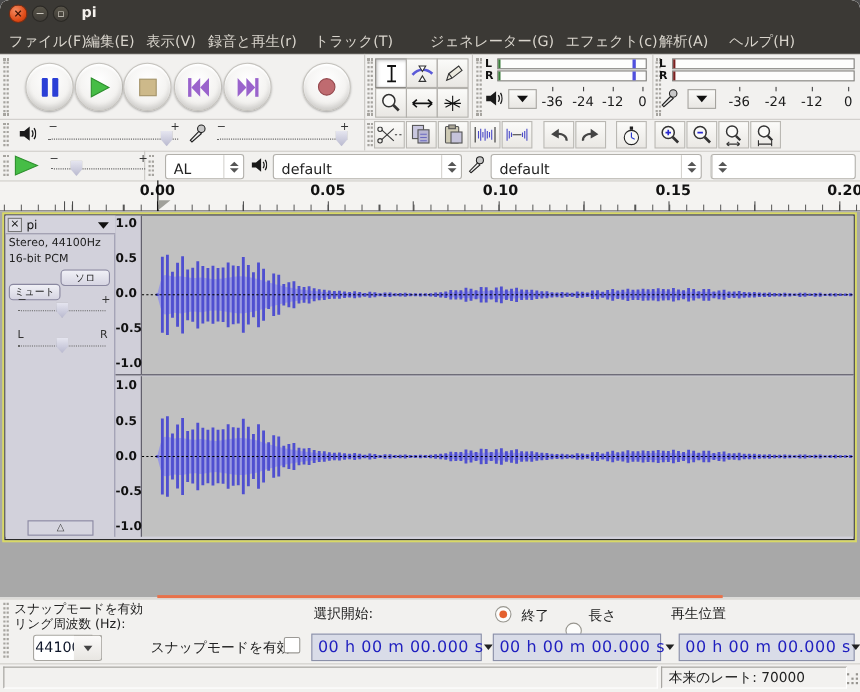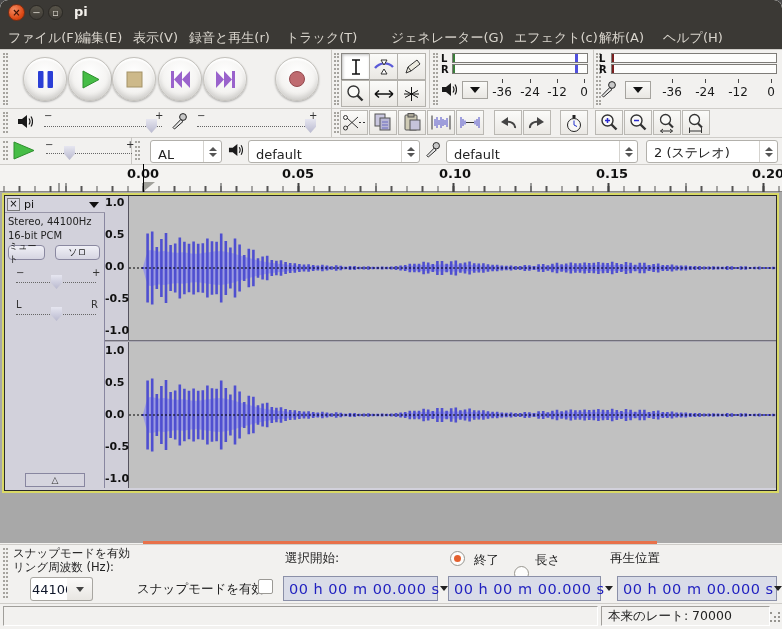--- a/index.html
+++ b/index.html
@@ -391,21 +391,20 @@
       </svg>
   </div>
   <div class="abs combo" style="left:446px;top:140px;width:192px;">
     <span class="ctext">default</span>
     <span class="spin">
         <i class="up"></i>
         <i class="dn"></i>
       </span>
   </div>
   <div class="abs combo" style="left:646px;top:140px;width:132px;">
-    <span class="ctext">2 (ステレオ)</span>
     <span class="spin">
         <i class="up"></i>
         <i class="dn"></i>
       </span>
   </div>
 
   <div class="abs ruler" style="left:0;top:164px;width:782px;height:28px;"></div>
   <div class="abs ruler-ticks" style="left:0;top:183px;width:782px;height:9px;"></div>
   <div class="abs tlabel" style="left:143px;top:166px;">0.00</div>
   <div class="abs tlabel" style="left:298px;top:166px;">0.05</div>
@@ -420,21 +419,21 @@
   <div class="abs frame" style="left:2px;top:193px;width:777px;height:300px;">
     <div class="frame-in">
 
       <div class="abs" style="left:0;top:0;width:100px;height:292px;background:#d2d1db;border-right:1px solid #8886a0;">
         <div class="abs panel-row" style="left:0;top:0;width:100px;height:17px;"></div>
         <div class="abs xbtn" style="left:2px;top:2px;">×</div>
         <div class="abs tname" style="left:19px;top:2px;">pi</div>
         <div class="abs caret" style="left:84px;top:6px;"></div>
         <div class="abs tinfo" style="left:3px;top:20px;">Stereo, 44100Hz</div>
         <div class="abs tinfo" style="left:3px;top:34px;">16-bit PCM</div>
-        <div class="abs msbtn" style="left:3px;top:49px;width:37px;">ミュート</div>
+        <div class="abs msbtn" style="left:3px;top:62px;width:47px;">ミュート</div>
         <div class="abs msbtn" style="left:50px;top:49px;width:45px;">ソロ</div>
         <div class="abs pm" style="left:11px;top:72px;">−</div>
         <div class="abs pm" style="left:87px;top:72px;">+</div>
         <div class="abs strack" style="left:11px;top:86px;width:80px;"></div>
         <div class="abs thumb" style="left:46px;top:79px;"></div>
         <div class="abs pm" style="left:11px;top:104px;">L</div>
         <div class="abs pm" style="left:86px;top:104px;">R</div>
         <div class="abs strack" style="left:11px;top:118px;width:80px;"></div>
         <div class="abs thumb" style="left:46px;top:111px;"></div>
         <div class="abs collapse" style="left:20px;top:277px;width:60px;height:14px;">△</div>

